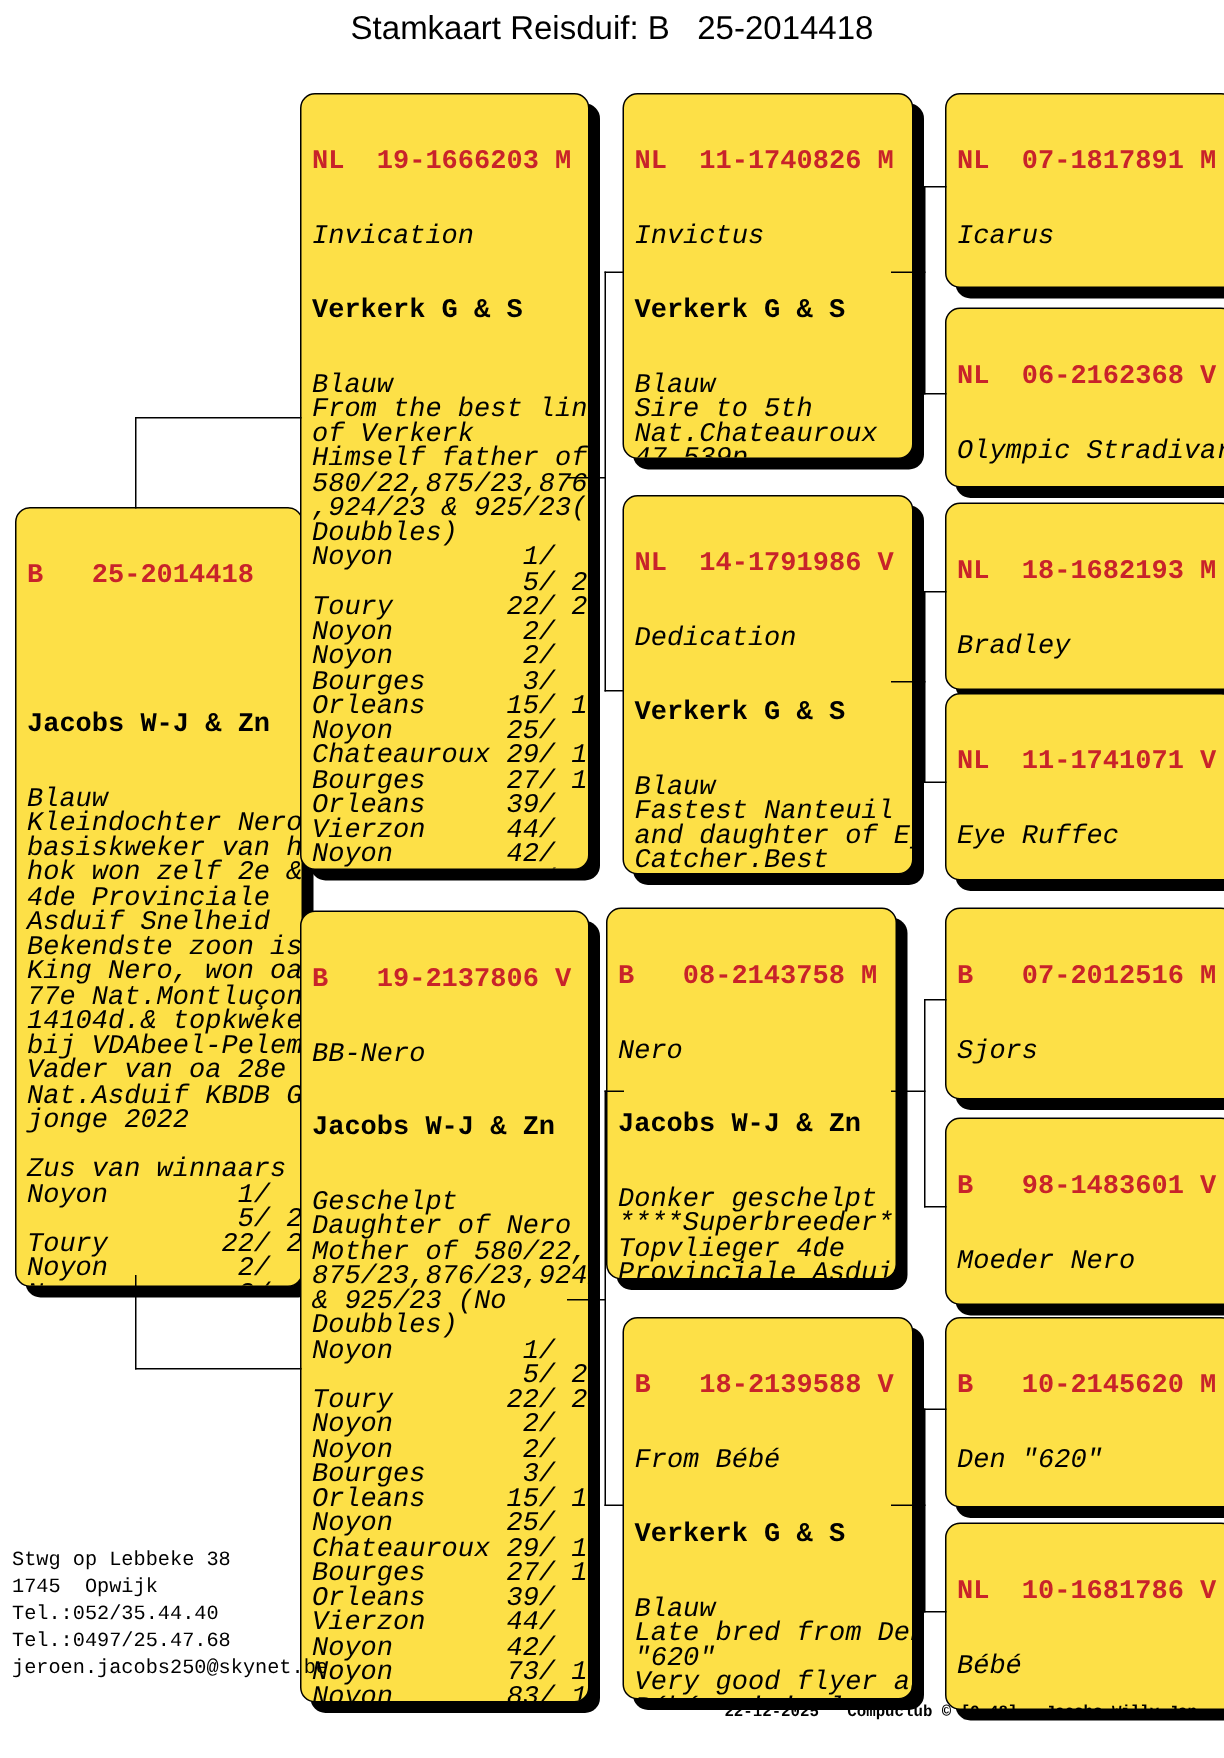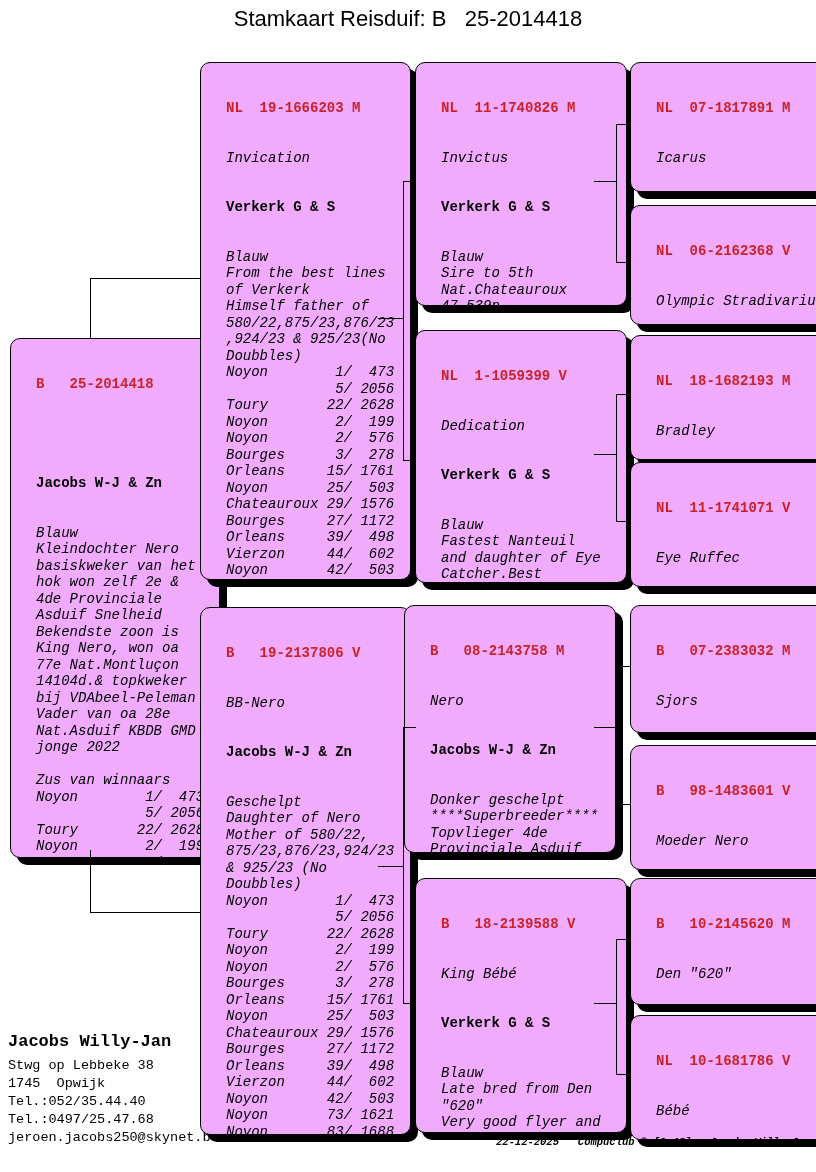--- a/index.html
+++ b/index.html
@@ -1,30 +1,30 @@
 <!DOCTYPE html>
 <html style="--ring-red: #c8232a;"><head>
 <meta charset="utf-8">
 <style>
   html,body{margin:0;padding:0;background:#fff;}
   body{width:816px;height:1172px;position:relative;font-family:"Liberation Sans",sans-serif;overflow:hidden;}
   .title{position:absolute;left:0;right:0;top:6px;text-align:center;font-size:22px;color:#000;white-space:pre;}
-  .pbox{position:absolute;background:#f0abfc;border:1px solid #000;border-radius:10px;
-        box-shadow:7px 7px 0 #000;padding:4px 7px 0 25px;overflow:hidden;
-        font-family:"Liberation Mono",monospace;font-size:14px;line-height:16.5px;white-space:pre;color:#000;}
+  .pbox{position:absolute;background:#fde047;border:1px solid #000;border-radius:10px;
+        box-shadow:7px 7px 0 #000;padding:4px 7px 0 7px;overflow:hidden;
+        font-family:"Liberation Mono",monospace;font-size:18px;line-height:16.5px;white-space:pre;color:#000;}
   .ring{color:var(--ring-red,#c8232a);font-weight:bold;min-height:16.5px;}
   .pname{font-weight:normal;font-style:italic;min-height:16.5px;}
   .powner{font-weight:bold;min-height:16.5px;}
   .pbody{white-space:pre;font-style:italic;}
   .ln{position:absolute;background:#000;}
   .breeder{position:absolute;left:8px;top:1032px;font-family:"Liberation Mono",monospace;color:#000;}
   .bname{font-size:17px;font-weight:bold;margin-bottom:6px;}
   .blines{font-size:13.5px;line-height:18px;white-space:pre;}
-  .footer{position:absolute;right:5px;top:1136px;font-family:"Liberation Mono",monospace;
-          font-size:10.5px;font-weight:bold;font-style:italic;white-space:pre;color:#000;}
+  .footer{position:absolute;right:18px;top:1136px;font-family:"Liberation Mono",monospace;
+          font-size:10.5px;font-weight:bold;white-space:pre;color:#000;}
 </style>
 </head>
 <body>
 
 <div class="title">Stamkaart Reisduif: B   25-2014418</div>
 
 <div class="pbox" style="left:10px;top:338px;width:176px;height:514px">
   <div class="ring">B   25-2014418</div>
   <div class="pname"></div>
   <div class="powner">Jacobs W-J &amp; Zn</div>
@@ -128,21 +128,21 @@
 Nat.Chateauroux
 47.539p
 
 Bourges     18/ 9896
 Peronne     39/19278
 Ruffec      17/ 3875
 Argenton    44/ 6926
 Pommeroeul  26/ 3105</div>
 </div>
 <div class="pbox" style="left:415px;top:330px;width:178px;height:247px">
-  <div class="ring">NL  1-1059399 V</div>
+  <div class="ring">NL  14-1791986 V</div>
   <div class="pname">Dedication</div>
   <div class="powner">Verkerk G &amp; S</div>
   <div class="pbody">Blauw
 Fastest Nanteuil
 and daughter of Eye
 Catcher.Best
 breeding hen and
 sister Olympic
 Solange
 Mother to Sunshine,
@@ -160,21 +160,21 @@
 Jaarlingen Vlaams-
 Brabant Grote
 noyon (mo    2/  812
 noyon (mo    2/  678
 noyon (mo    1/  173
 noyon (mo    1/  137
 noyon (mo    3/  339</div>
 </div>
 <div class="pbox" style="left:415px;top:878px;width:178px;height:249px">
   <div class="ring">B   18-2139588 V</div>
-  <div class="pname">King Bébé</div>
+  <div class="pname">From Bébé</div>
   <div class="powner">Verkerk G &amp; S</div>
   <div class="pbody">Blauw
 Late bred from Den
 "620"
 Very good flyer and
 Bébé original
 Verkerk from
 Bulldozer and good
 breeding hen</div>
 </div>
@@ -197,21 +197,21 @@
   
   
 </div>
 <div class="pbox" style="left:630px;top:462px;width:178px;height:119px">
   <div class="ring">NL  11-1741071 V</div>
   <div class="pname">Eye Ruffec</div>
   
   
 </div>
 <div class="pbox" style="left:630px;top:605px;width:178px;height:122px">
-  <div class="ring">B   07-2383032 M</div>
+  <div class="ring">B   07-2012516 M</div>
   <div class="pname">Sjors</div>
   
   
 </div>
 <div class="pbox" style="left:630px;top:745px;width:178px;height:119px">
   <div class="ring">B   98-1483601 V</div>
   <div class="pname">Moeder Nero</div>
   
   
 </div>
@@ -257,21 +257,20 @@
 <div class="ln" style="left:616px;top:666px;width:1px;height:139px"></div>
 <div class="ln" style="left:616px;top:666px;width:15px;height:1px"></div>
 <div class="ln" style="left:616px;top:804px;width:15px;height:1px"></div>
 
 <div class="ln" style="left:594px;top:1003px;width:23px;height:1px"></div>
 <div class="ln" style="left:616px;top:939px;width:1px;height:136px"></div>
 <div class="ln" style="left:616px;top:939px;width:15px;height:1px"></div>
 <div class="ln" style="left:616px;top:1074px;width:15px;height:1px"></div>
 
 <div class="breeder">
-  <div class="bname">Jacobs Willy-Jan</div>
   <div class="blines">Stwg op Lebbeke 38
 1745  Opwijk
 Tel.:052/35.44.40
 Tel.:0497/25.47.68
 jeroen.jacobs250@skynet.be</div>
 </div>
 
 <div class="footer">22-12-2025   Compuclub © [9.48]   Jacobs Willy-Jan</div>
 
 </body></html>

